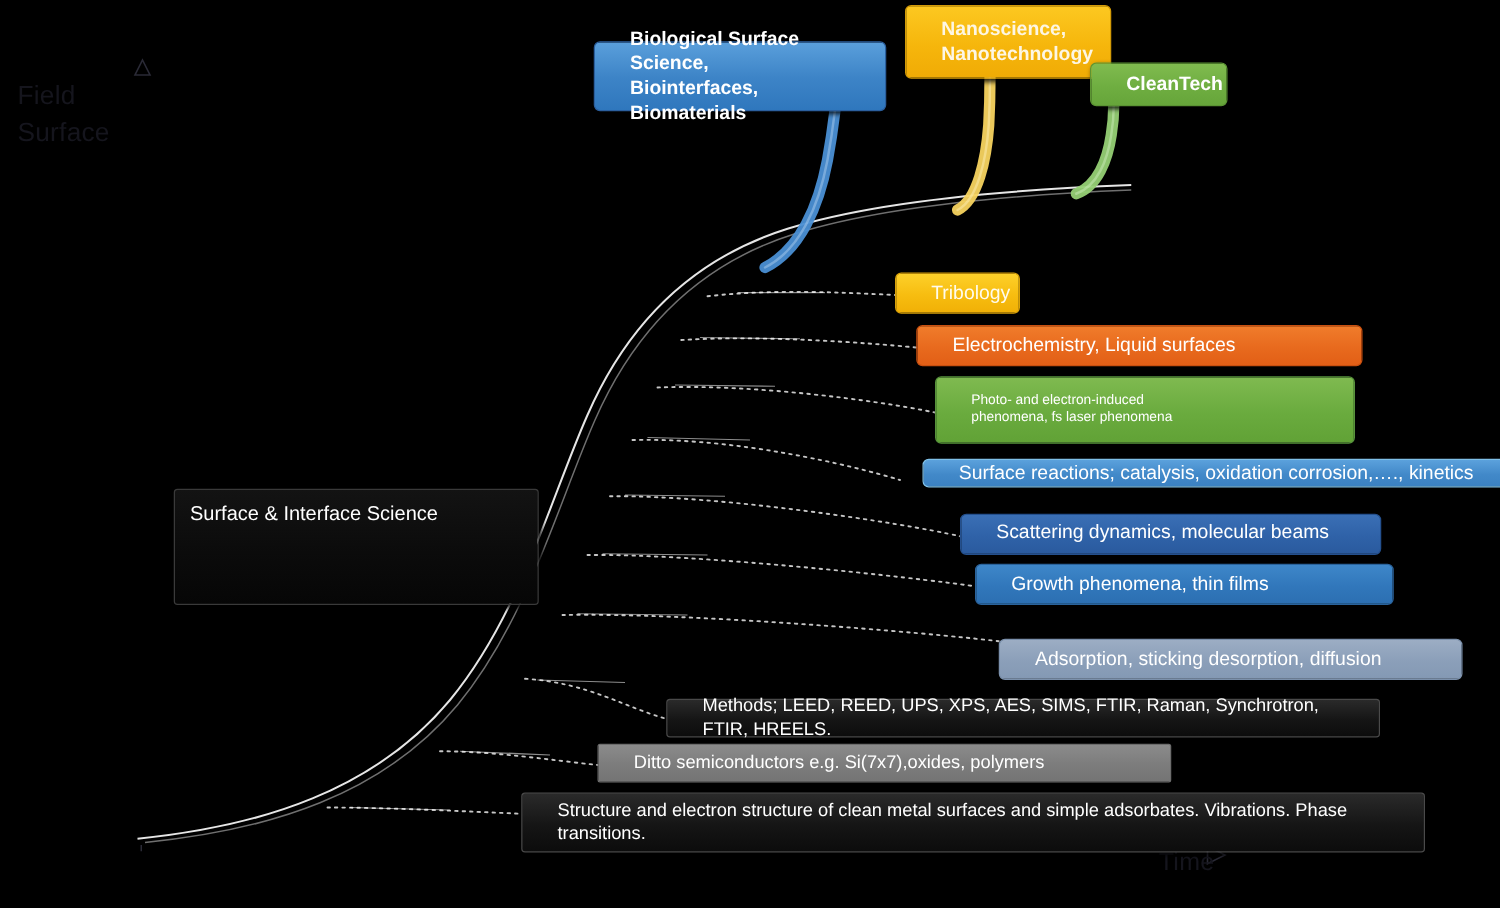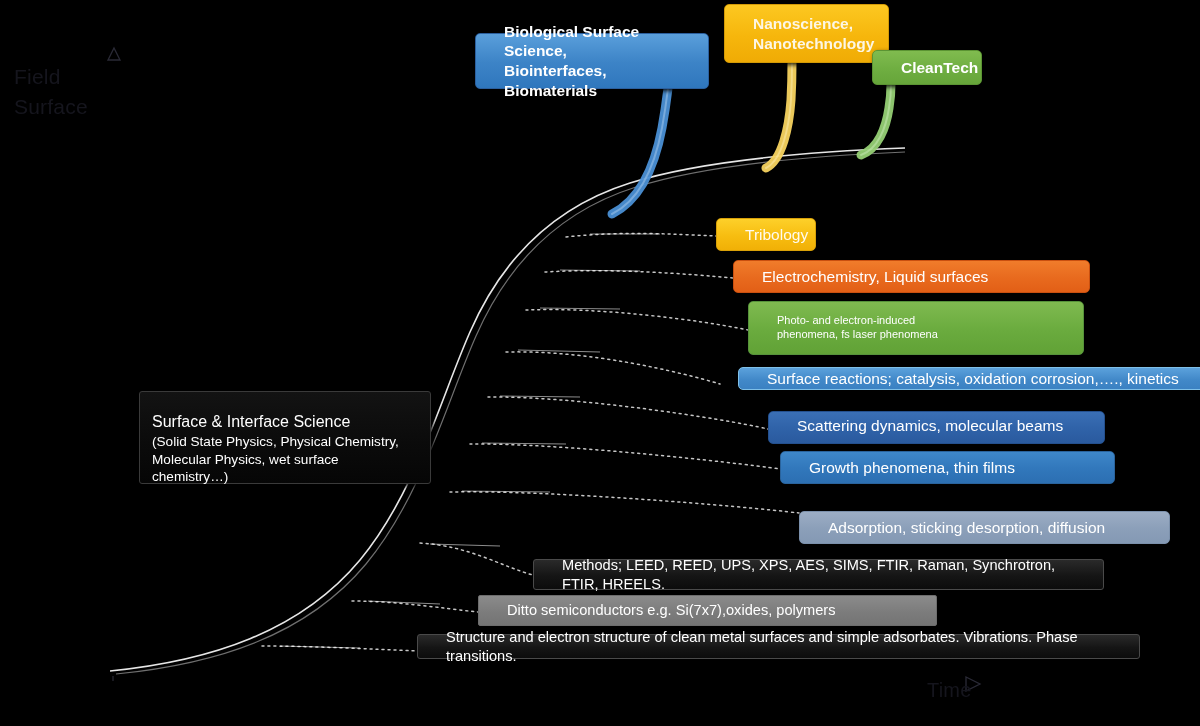--- a/index.html
+++ b/index.html
@@ -79,21 +79,21 @@
     color: #13263c;
     font-size: 15.5px;
     border-radius: 2px;
     padding: 4px 11px;
   }
   .b-sis {
     left: 139px; top: 391px; width: 292px; height: 93px;
     background: linear-gradient(180deg,#131313 0%,#0b0b0b 55%,#060606 100%);
     border: 1px solid #3a3a3a;
     border-radius: 3px;
-    padding: 20px 12px;
+    padding: 10px 12px;
     justify-content: flex-start;
   }
   .b-sis .t1 { font-size: 16px; margin-bottom: 1px; }
   .b-sis .t2 { font-size: 13.6px; line-height: 1.28; }
 
   .b-trib {
     left: 716px; top: 218px; width: 100px; height: 33px;
     background: linear-gradient(180deg,#fdd02a 0%,#f7bd10 55%,#f1b006 100%);
     border: 1px solid #d8a008;
     font-size: 15.5px;
@@ -153,21 +153,21 @@
   }
   .b-ditto {
     left: 478px; top: 595px; width: 459px; height: 31px;
     background: linear-gradient(180deg,#8b8b8b 0%,#7c7c7c 55%,#747474 100%);
     border: 1px solid #6d6d6d;
     border-radius: 2px;
     font-size: 14.6px;
     justify-content: center;
   }
   .b-structure {
-    left: 417px; top: 634px; width: 723px; height: 25px;
+    left: 417px; top: 634px; width: 723px; height: 48px;
     background: linear-gradient(180deg,#2a2a2a 0%,#151515 55%,#0c0c0c 100%);
     border: 1px solid #4a4a4a;
     border-radius: 3px;
     font-size: 14.6px;
     justify-content: center;
   }
 </style>
 </head>
 <body>
 
@@ -235,21 +235,20 @@
 Nanotechnology</span>
   </div>
 
   <div class="box b-clean">
     <span>CleanTech</span>
   </div>
 
 
   <div class="box b-sis">
     <span class="t1">Surface &amp; Interface Science</span>
-    <span class="t2">(Solid State Physics, Physical Chemistry, Molecular Physics, wet surface chemistry…)</span>
   </div>
 
   <div class="box b-trib">
     <span>Tribology</span>
   </div>
 
   <div class="box b-echem">
     <span>Electrochemistry, Liquid surfaces</span>
   </div>
 

